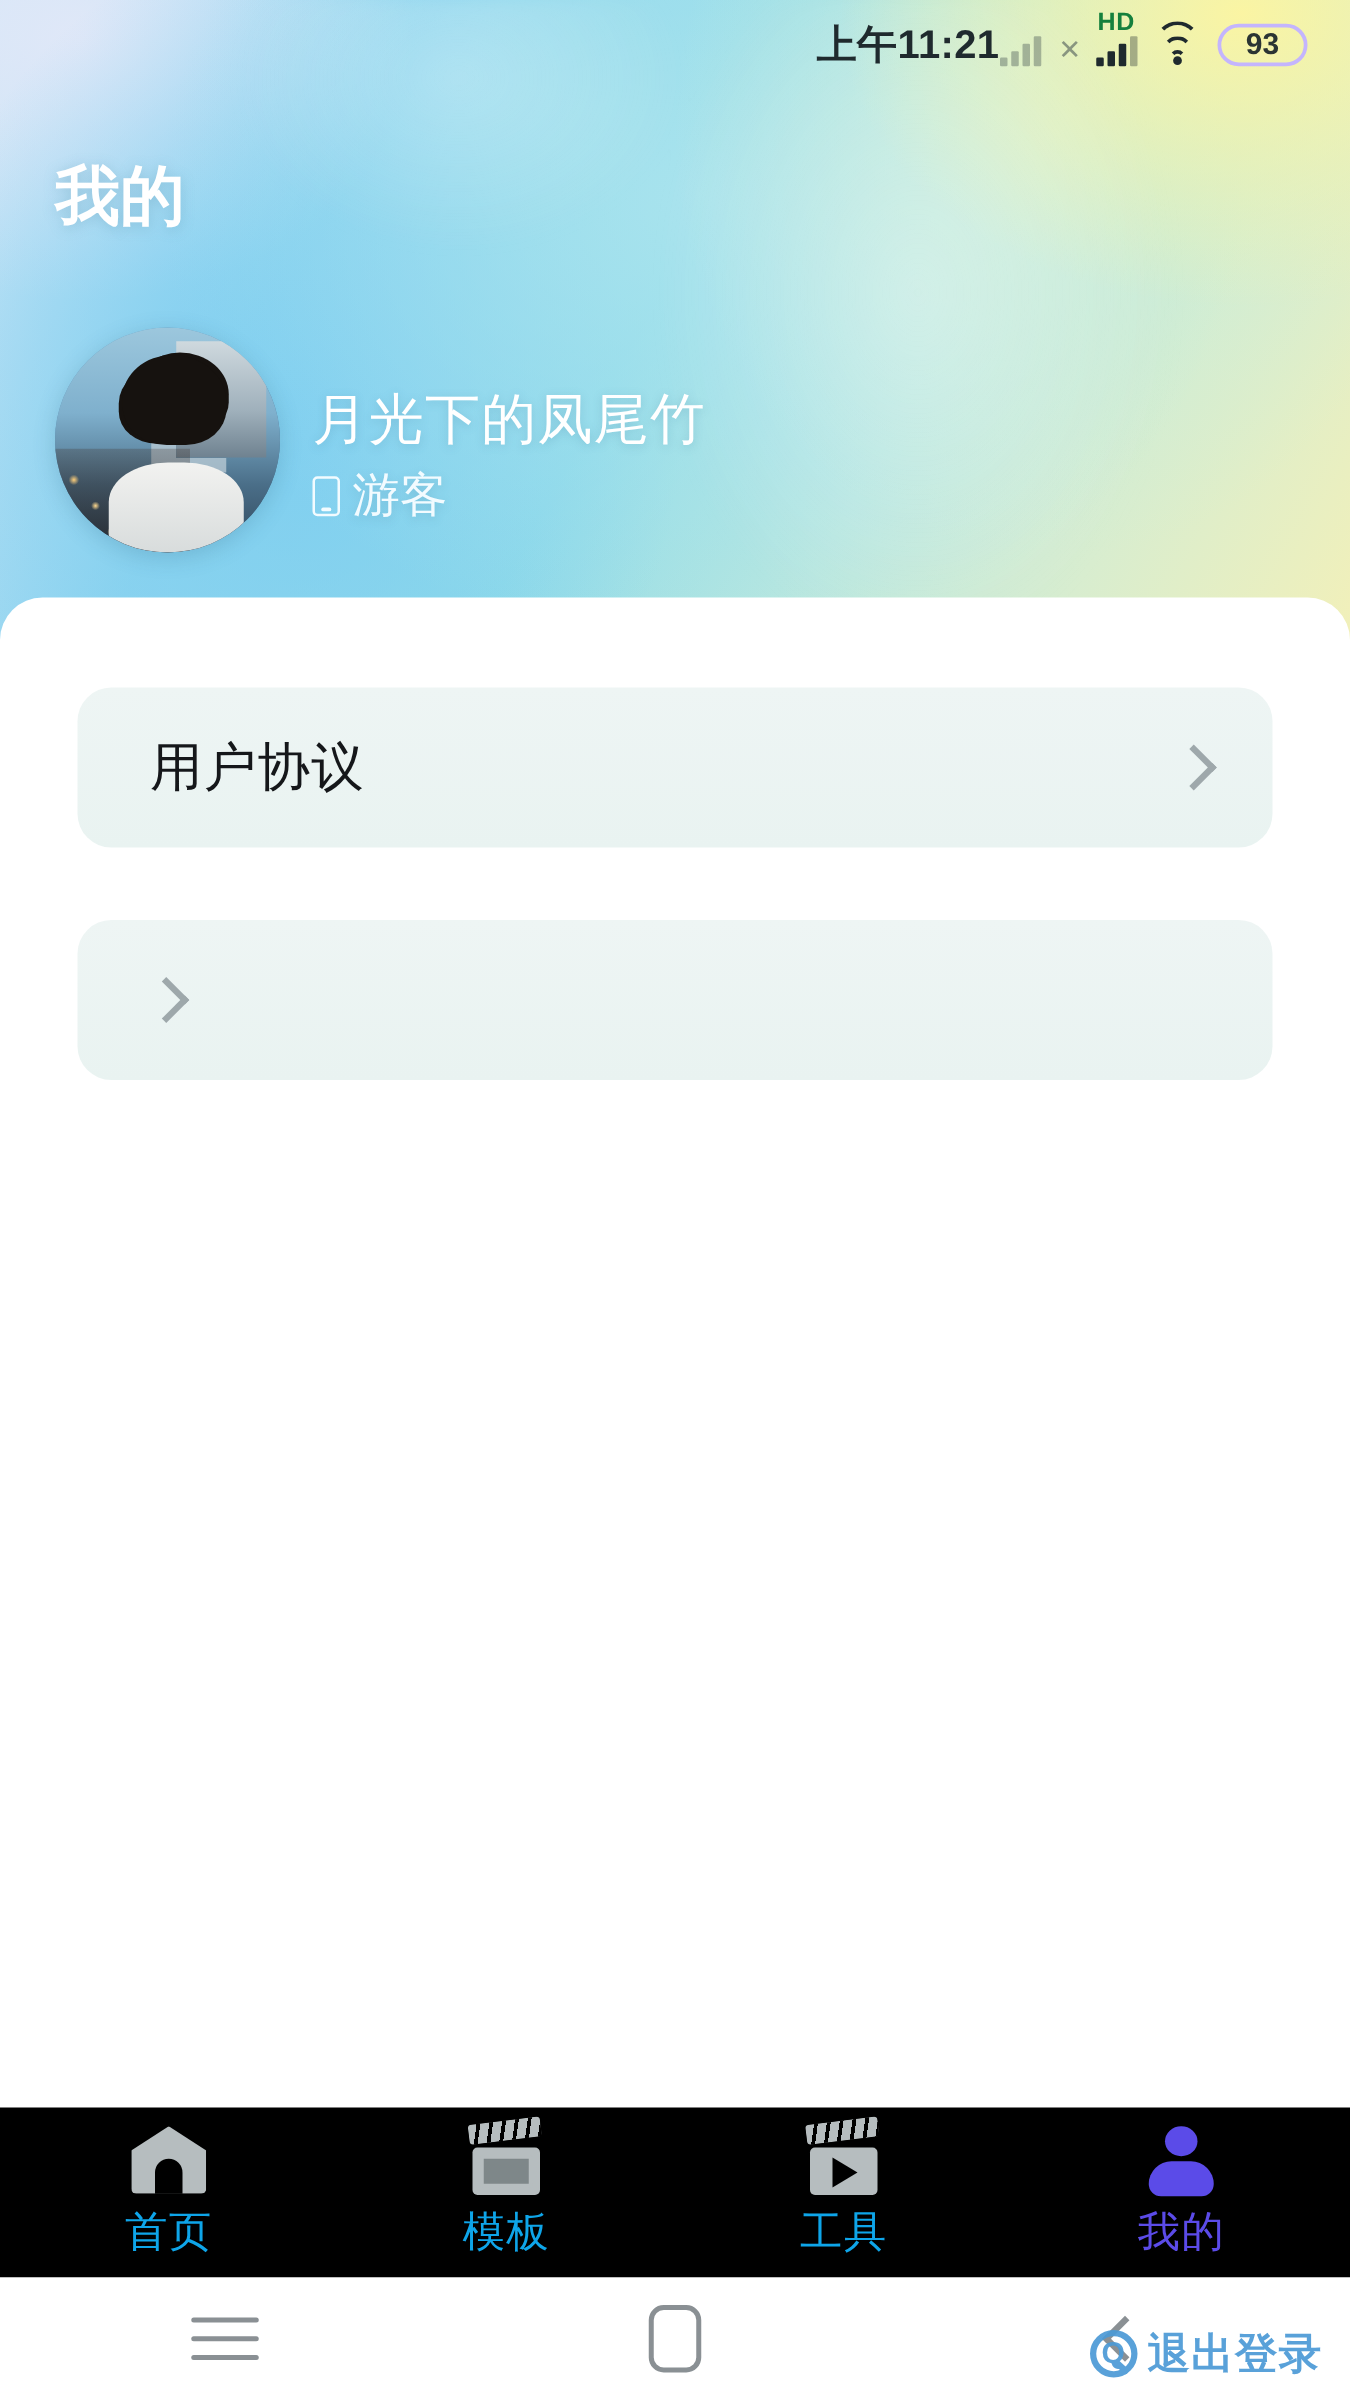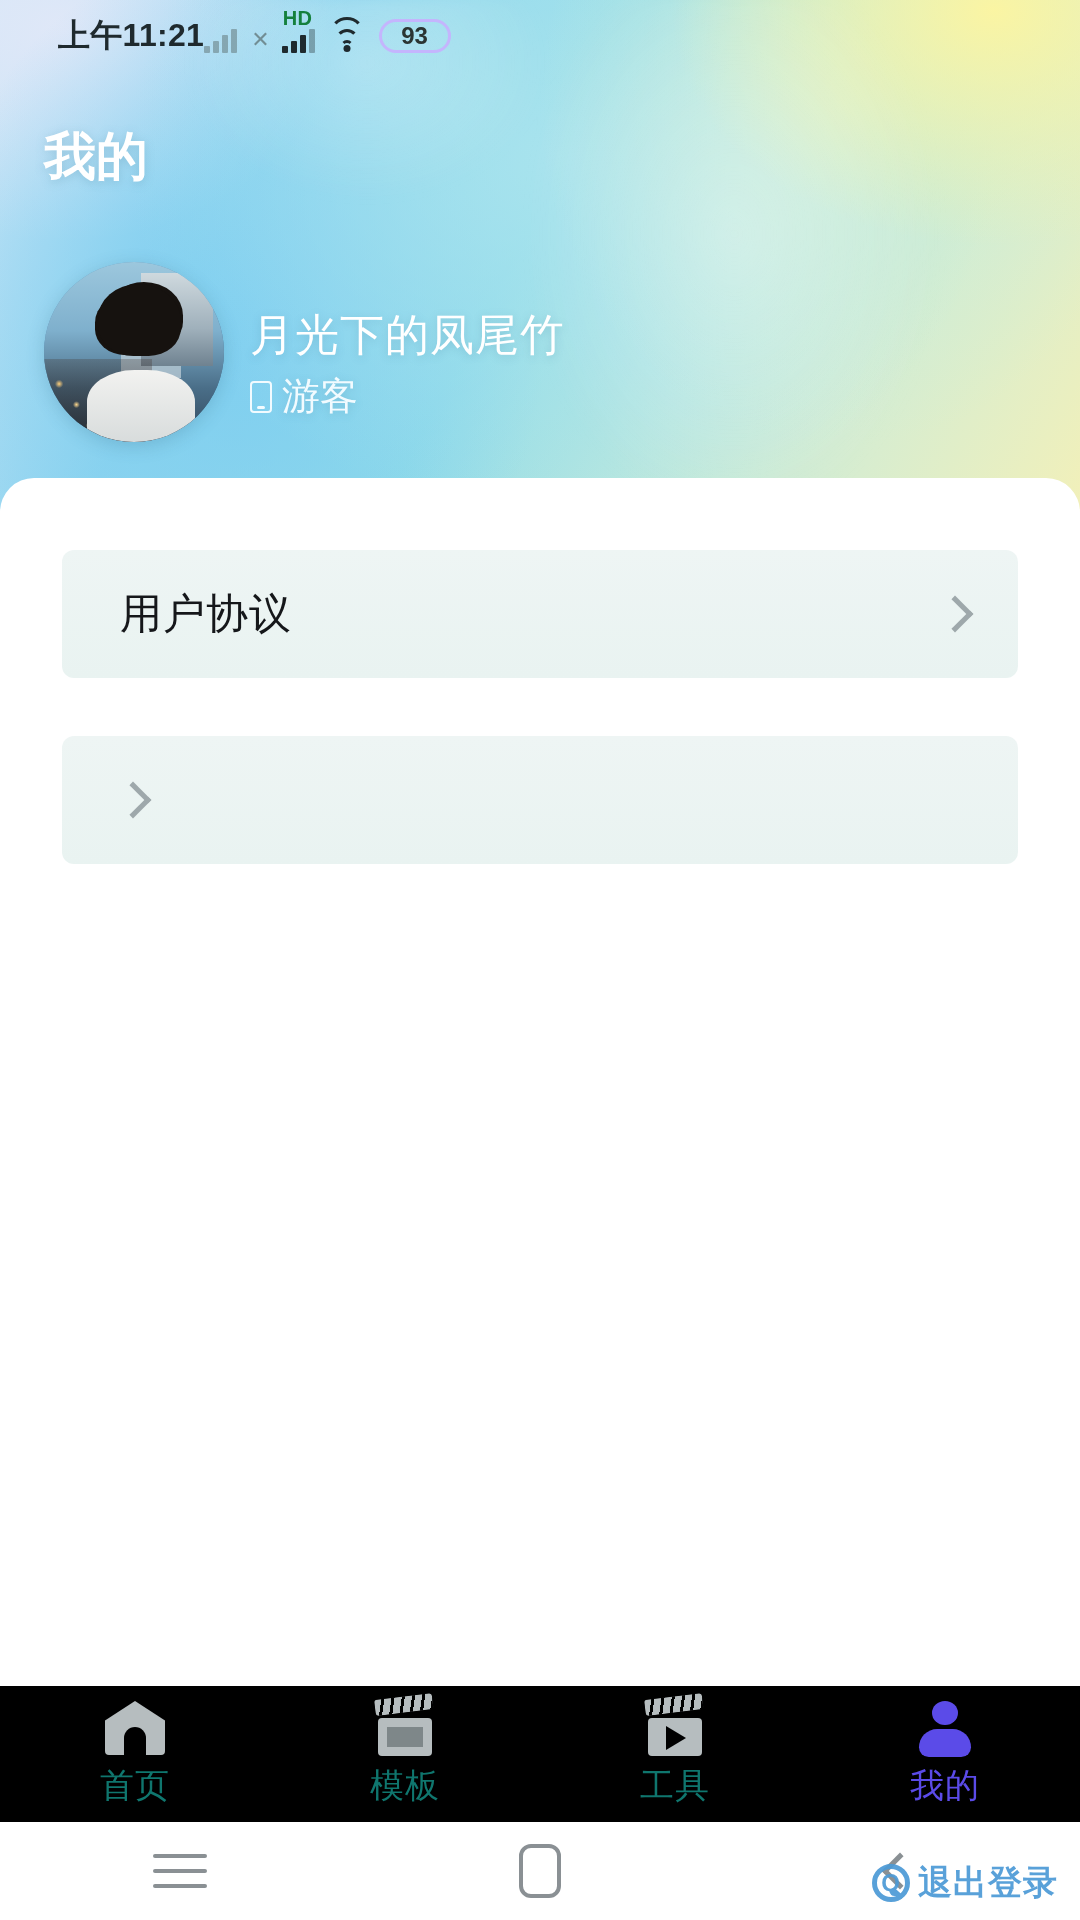--- a/index.html
+++ b/index.html
@@ -25,21 +25,21 @@
     content:""; position:absolute; inset:0;
     background:
       radial-gradient(ellipse 300px 420px at 68% 45%, rgba(255,255,255,0.30) 0%, rgba(255,255,255,0) 70%),
       radial-gradient(ellipse 260px 200px at 34% 12%, rgba(255,255,255,0.22) 0%, rgba(255,255,255,0) 70%);
     filter:blur(6px);
   }
 
   
   .statusbar{
     position:absolute; left:0; top:0; width:1080px; height:72px;
-    display:flex; align-items:center; justify-content:flex-start;
+    display:flex; align-items:center; justify-content:flex-end;
     padding:0 34px 0 58px; z-index:6;
   }
   .sb-time{ font-size:32px; font-weight:600; color:#1f2a2e; letter-spacing:0.3px; }
   .sb-right{ display:flex; align-items:flex-end; gap:14px; }
 
   .sig{ display:flex; align-items:flex-end; gap:3px; height:26px; }
   .sig i{ display:block; width:6px; background:#4d5a58; border-radius:1px; }
   .sig i:nth-child(1){ height:7px;  opacity:.42; }
   .sig i:nth-child(2){ height:12px; opacity:.42; }
   .sig i:nth-child(3){ height:18px; opacity:.42; }
@@ -112,21 +112,21 @@
   .sheet{
     position:absolute; left:0; top:478px; width:1080px; height:1208px;
     background:#ffffff; border-radius:34px 34px 0 0; z-index:4;
   }
 
   
   .menu{ position:absolute; left:62px; top:72px; width:956px; }
   .menu-item{
     height:128px; margin-bottom:58px;
     background:linear-gradient(180deg,#eef5f4 0%,#e9f3f1 100%);
-    border-radius:12px; display:flex; align-items:center;
+    border-radius:27px; display:flex; align-items:center;
     padding:0 40px 0 58px; justify-content:space-between;
   }
   .menu-label{ font-size:42px; color:#15171a; letter-spacing:1px; }
   .chev{ width:26px; height:26px; border-right:5px solid #9ea8ab; border-top:5px solid #9ea8ab;
          transform:rotate(45deg); margin-right:10px; }
 
   
   .actions{ position:absolute; left:240px; top:632px; width:600px;
             display:flex; flex-direction:column; gap:26px; }
   .btn{
@@ -135,21 +135,21 @@
     color:#ffffff; font-size:42px; letter-spacing:3px; border:none; cursor:pointer;
     font-family:"Liberation Sans","DejaVu Sans",sans-serif;
   }
 
   
   .tabbar{
     position:absolute; left:0; top:1686px; width:1080px; height:136px;
     background:#000000; display:flex; align-items:center; z-index:7;
   }
   .tab{ flex:1; display:flex; flex-direction:column; align-items:center; gap:6px; cursor:pointer; }
-  .tab-label{ font-size:34px; color:#0f766e; letter-spacing:1px; }
+  .tab-label{ font-size:34px; color:#0ea5e9; letter-spacing:1px; }
   .tab.active .tab-label{ color:#5b4be8; }
   .tab-ic{ width:64px; height:58px; position:relative; }
 
   
   .ic-home{ position:absolute; left:50%; top:2px; transform:translateX(-50%);
             width:0; height:0; }
   .ic-home i{ position:absolute; left:-30px; top:0; width:60px; height:54px; }
   .ic-home i::before{ content:""; position:absolute; left:0; top:0; width:60px; height:54px;
       background:#b6bdbf; clip-path:polygon(50% 0%, 100% 36%, 100% 100%, 0% 100%, 0% 36%);
       border-radius:8px 8px 4px 4px; }

